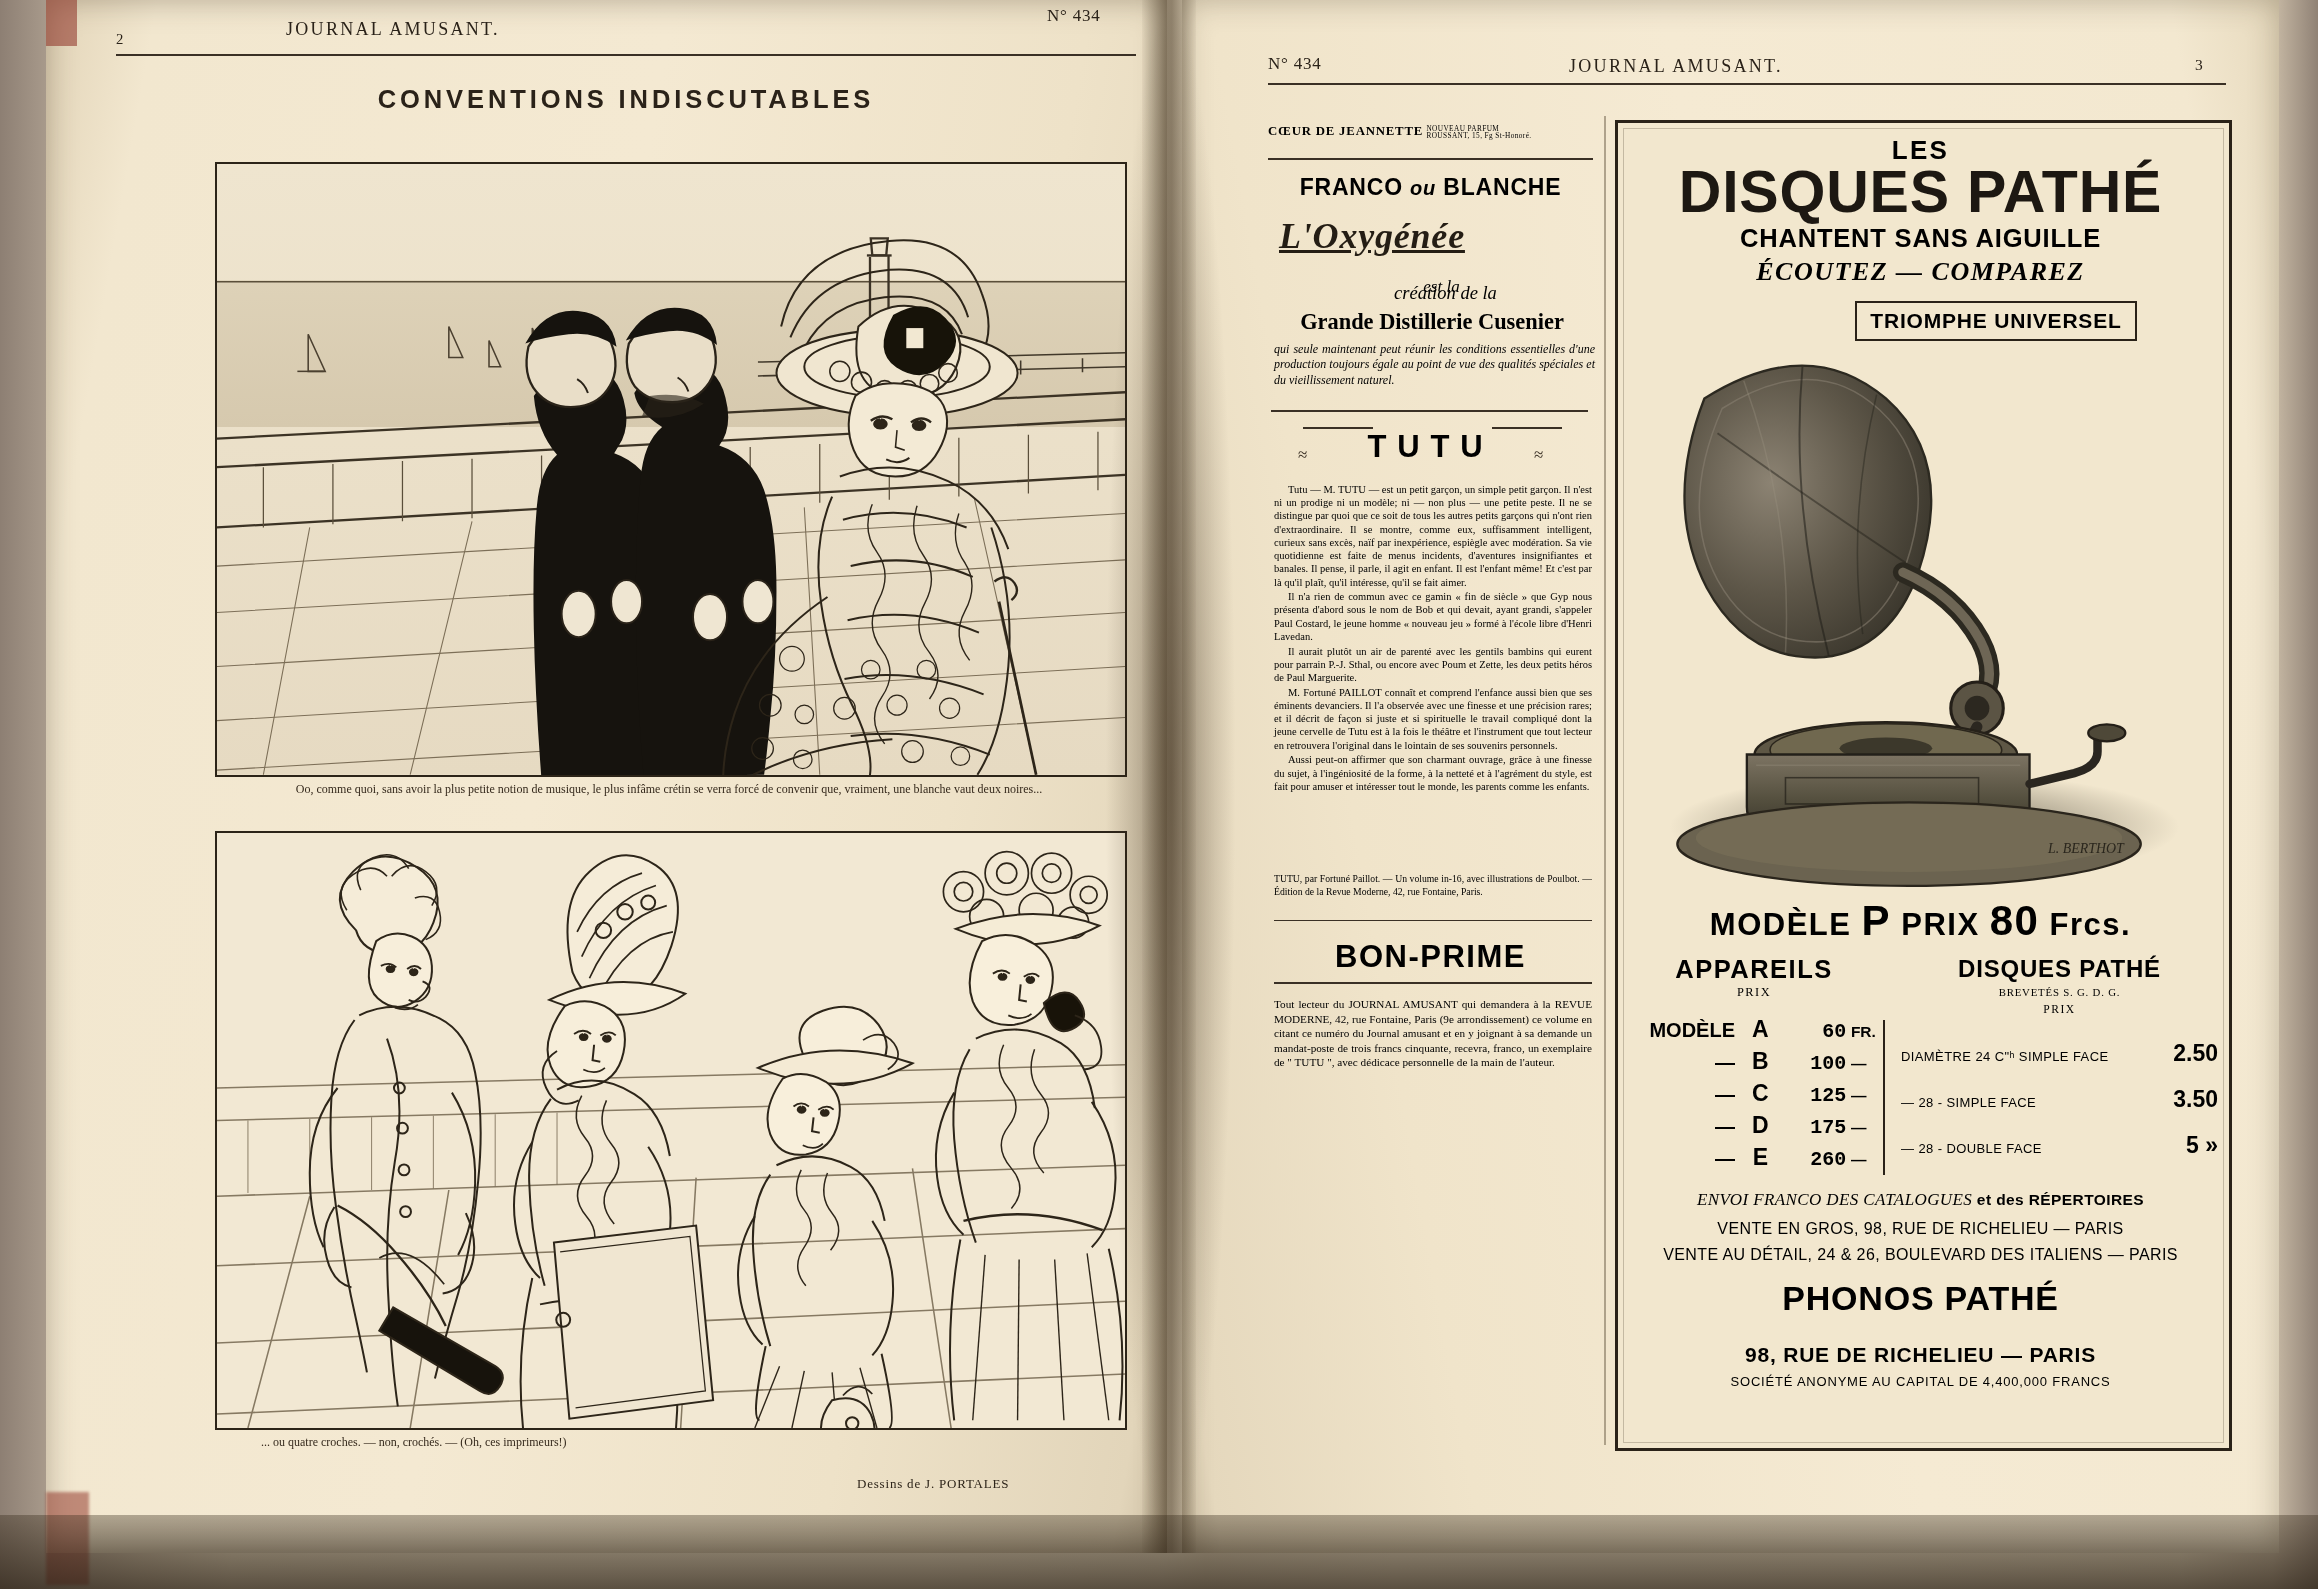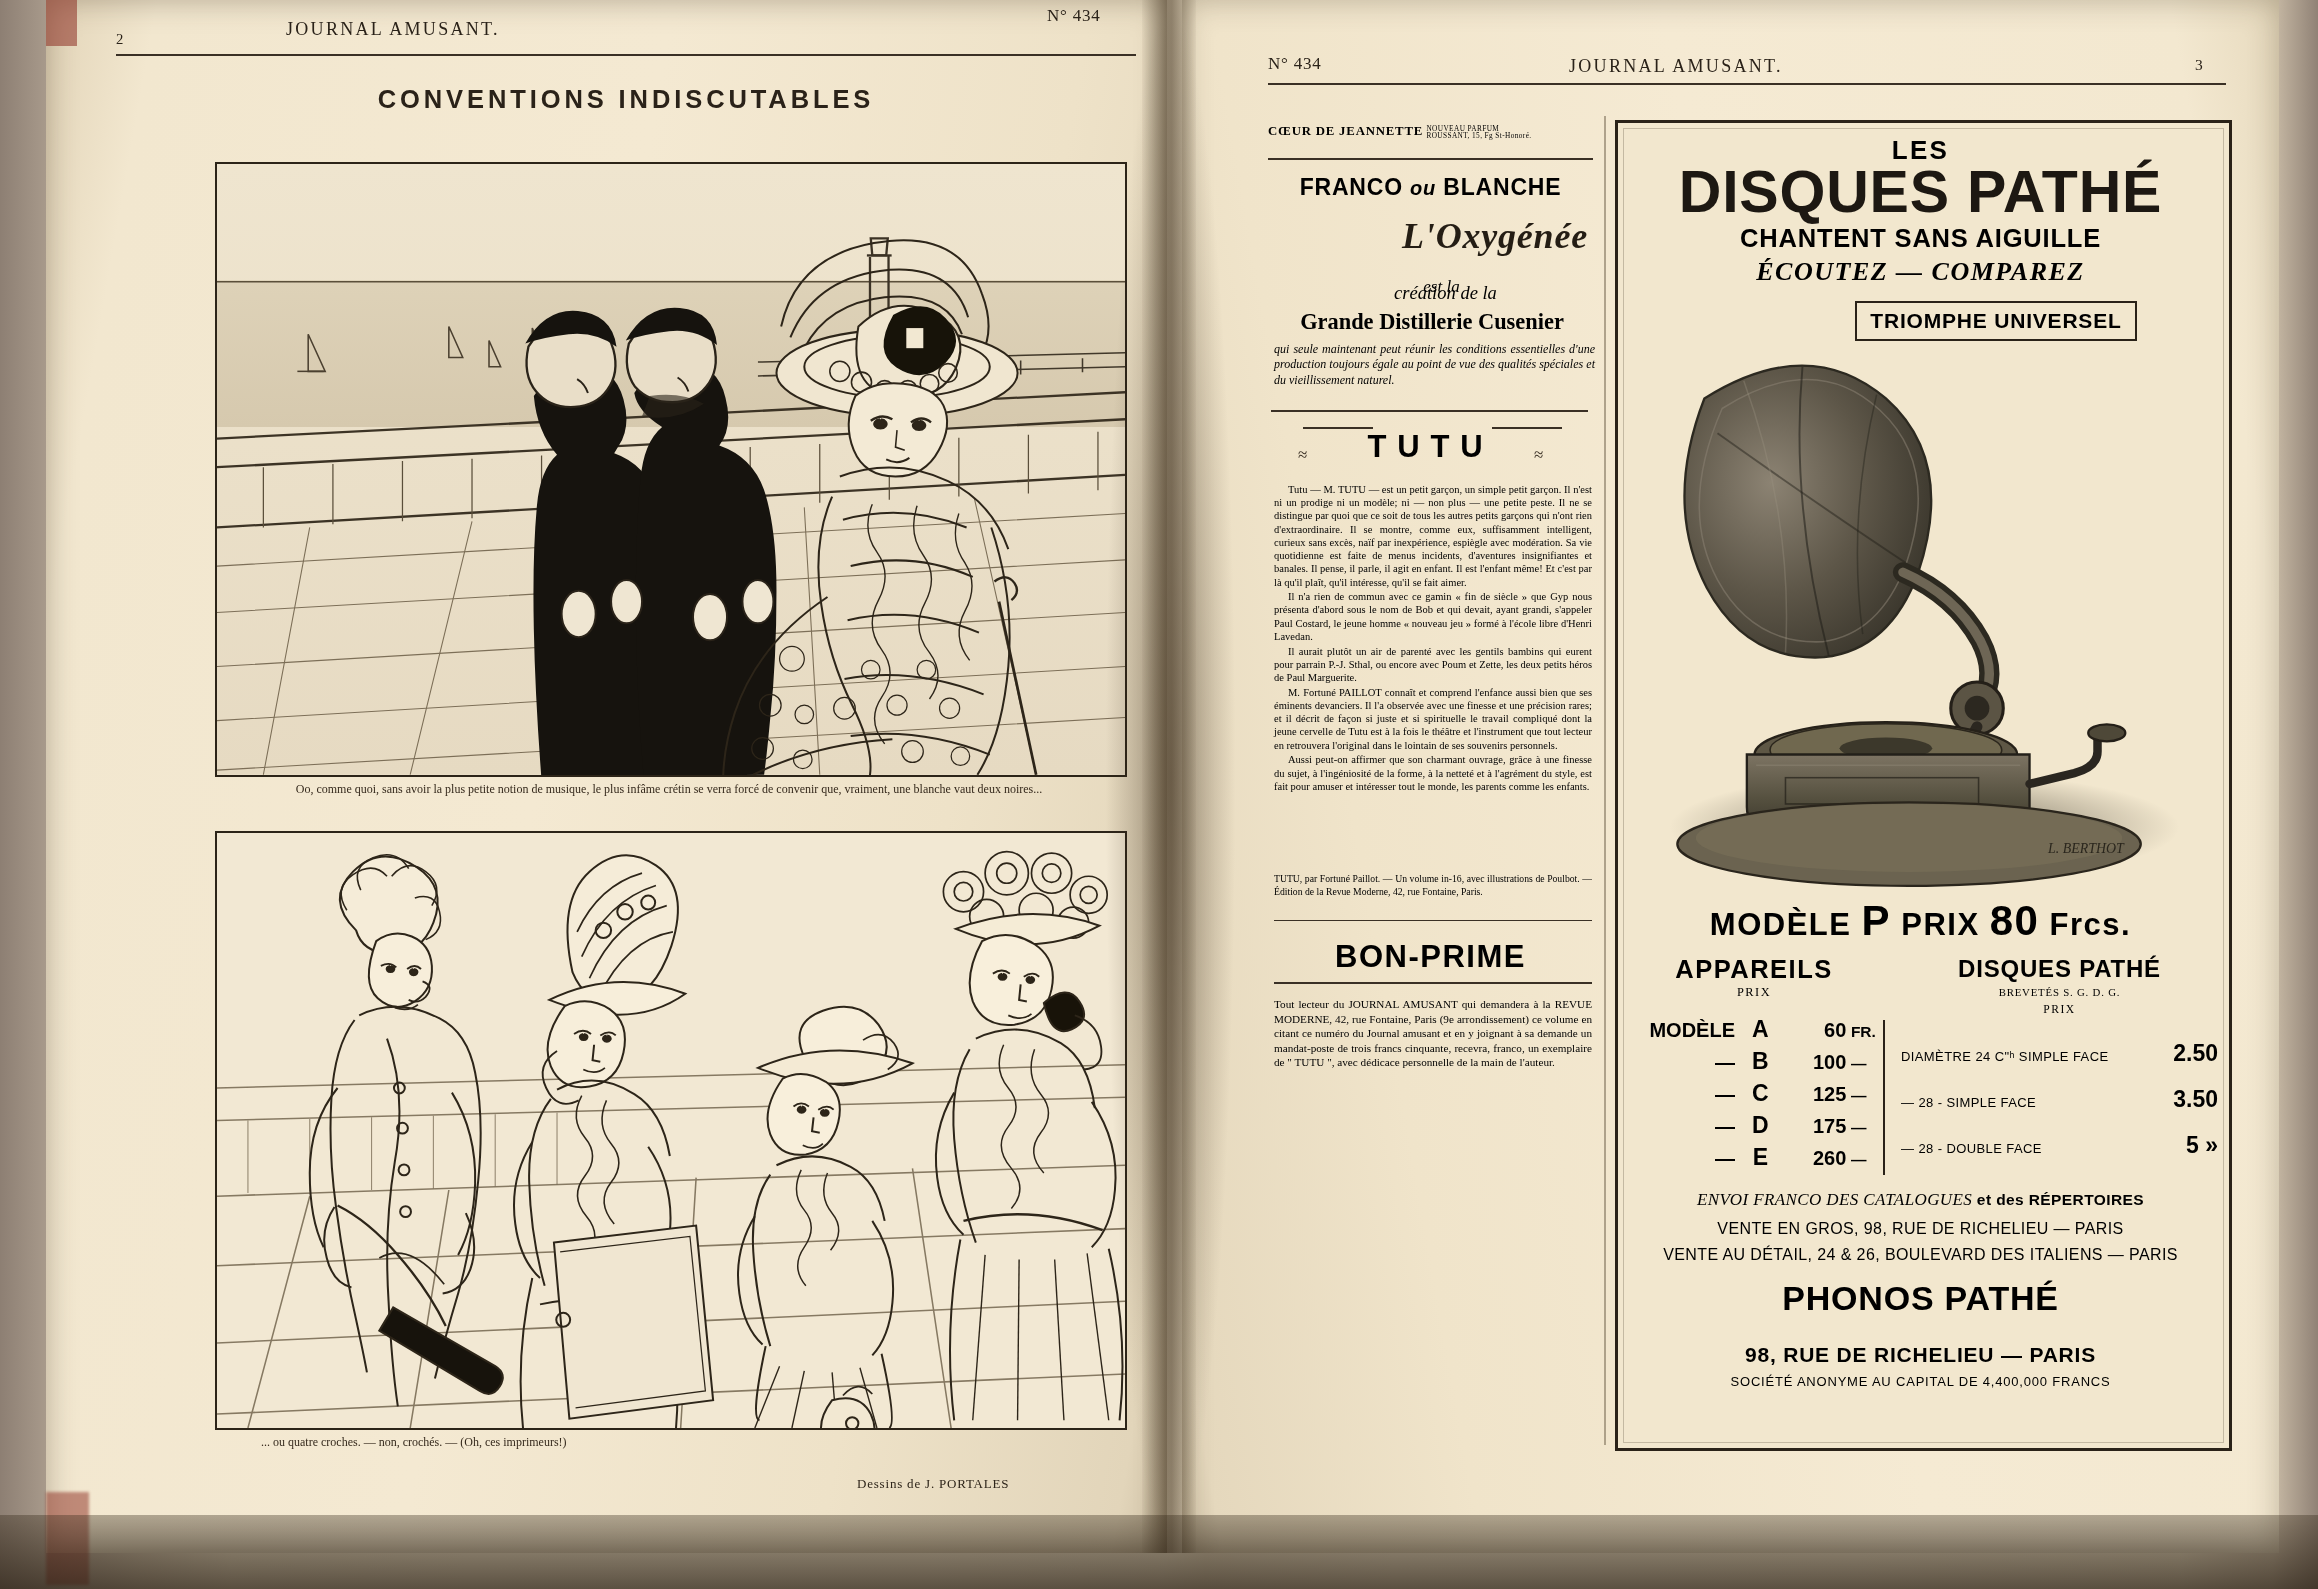--- a/index.html
+++ b/index.html
@@ -47,21 +47,21 @@
   .r-title{left:1569px;top:56px;font-size:18px;letter-spacing:2.3px;}
   .r-folio{left:2195px;top:56px;font-size:15.5px;}
   .r-rule{left:1268px;top:83px;width:958px;}
   .colLine{position:absolute;left:1604px;top:116px;width:1.5px;height:1329px;background:#6a5c45;opacity:.5;}
 
   .coeur{position:absolute;left:1268px;top:124px;width:325px;font-size:11.6px;letter-spacing:0.4px;}
   .coeur b{font-size:12.8px;letter-spacing:0.8px;}
   .coeur .small{font-size:7.3px;line-height:1.05;display:inline-block;vertical-align:middle;}
   .verte{position:absolute;left:1268px;top:174px;width:325px;text-align:center;font-family:"Liberation Sans",sans-serif;font-weight:bold;font-size:23px;letter-spacing:0.8px;}
   .verte .ou{font-style:italic;font-weight:bold;font-size:20px;}
-  .oxy{position:absolute;left:1279px;top:215px;width:309px;text-align:right;font-family:"Liberation Serif",serif;font-style:italic;font-weight:bold;font-size:36px;letter-spacing:0.8px;color:#241d14;}
+  .oxy{position:absolute;left:1279px;top:215px;width:309px;text-align:left;font-family:"Liberation Serif",serif;font-style:italic;font-weight:bold;font-size:36px;letter-spacing:0.8px;color:#241d14;text-decoration:underline;}
   .oxy2{position:absolute;left:1314px;top:277px;width:255px;text-align:center;font-style:italic;font-size:17px;}
   .oxy3{position:absolute;left:1314px;top:283px;width:263px;text-align:center;font-style:italic;font-size:18.5px;}
   .gdc{position:absolute;left:1266px;top:309px;width:332px;text-align:center;font-weight:bold;font-size:22.4px;letter-spacing:0px;font-family:"Liberation Serif",serif;}
   .oxytext{position:absolute;left:1274px;top:342px;width:321px;font-style:italic;font-size:12px;line-height:1.28;text-align:justify;}
   .ox-rule{left:1271px;top:410px;width:317px;}
 
   .tutu-head{position:absolute;left:1268px;top:429px;width:325px;text-align:center;font-weight:bold;font-size:31px;letter-spacing:10.8px;font-family:"Liberation Sans",sans-serif;}
   .wave{position:absolute;top:445px;font-size:17px;color:#3a3025;letter-spacing:-1.5px;}
   .w1{left:1298px;}.w2{left:1534px;}
   .tutu-rule1{left:1303px;top:427px;width:70px;height:1.5px;}
@@ -86,21 +86,21 @@
   .p-modele .big{font-size:42px;}
   .p-app{position:absolute;left:1638px;top:955px;width:232px;text-align:center;font-family:"Liberation Sans",sans-serif;font-weight:bold;font-size:25.5px;letter-spacing:1.5px;}
   .p-prix1{position:absolute;left:1638px;top:985px;width:232px;text-align:center;font-size:12.4px;letter-spacing:1.5px;}
   .p-disq{position:absolute;left:1909px;top:955px;width:301px;text-align:center;font-family:"Liberation Sans",sans-serif;font-weight:bold;font-size:24px;letter-spacing:0.8px;}
   .p-brev{position:absolute;left:1909px;top:986px;width:301px;text-align:center;font-size:10.8px;letter-spacing:0.8px;}
   .p-prix2{position:absolute;left:1909px;top:1003px;width:301px;text-align:center;font-size:11.6px;letter-spacing:1.5px;}
   .modlist{position:absolute;left:1631px;top:1016px;width:247px;font-family:"Liberation Sans",sans-serif;font-size:20px;font-weight:bold;}
   .modlist div{display:flex;align-items:baseline;height:32px;}
   .modlist .lab{width:104px;text-align:right;padding-right:9.3px;}
   .modlist .let{width:32px;text-align:center;font-size:23px;}
-  .modlist .val{width:70px;text-align:right;}
+  .modlist .val{width:70px;text-align:right;font-family:Liberation Mono, monospace;}
   .modlist .unit{font-size:15.5px;padding-left:4.6px;}
   .brace2{position:absolute;left:1883px;top:1020px;width:2.3px;height:155px;background:#2a2218;}
   .disclist{position:absolute;left:1901px;top:1040px;width:317px;font-family:"Liberation Sans",sans-serif;font-size:13px;}
   .disclist div{display:flex;align-items:baseline;height:46px;}
   .disclist .d1{flex:1;letter-spacing:0.4px;}
   .disclist .d2{font-size:23px;font-weight:bold;}
   .p-envoi{position:absolute;left:1623px;top:1190px;width:595px;text-align:center;font-style:italic;font-size:17px;letter-spacing:0.4px;}
   .p-envoi b{font-style:normal;font-family:"Liberation Sans",sans-serif;font-size:15.5px;}
   .p-vente1{position:absolute;left:1623px;top:1220px;width:595px;text-align:center;font-family:"Liberation Sans",sans-serif;font-size:16px;letter-spacing:0.4px;}
   .p-vente2{position:absolute;left:1623px;top:1246px;width:595px;text-align:center;font-family:"Liberation Sans",sans-serif;font-size:16px;letter-spacing:0.4px;}

